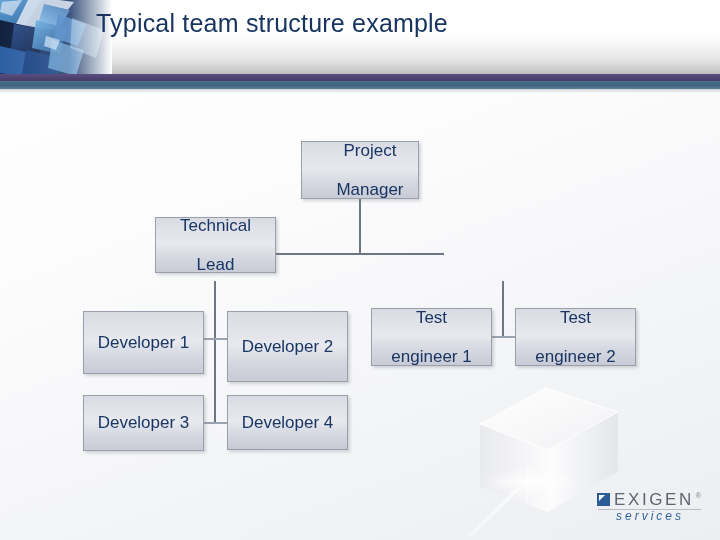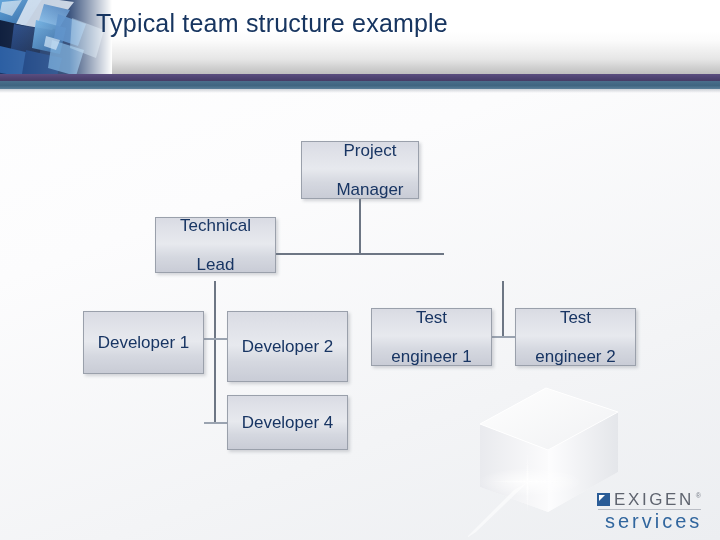--- a/index.html
+++ b/index.html
@@ -202,21 +202,21 @@
   <div style="position:absolute; left:597px; top:491px; width:106px; height:36px;">
     <div style="display:flex; align-items:center; gap:4px;">
       <span style="display:inline-block;width:13px;height:13px;background:#2a5c97;position:relative;flex:0 0 auto;">
         <span style="position:absolute;left:2px;top:2px;width:6px;height:6px;background:#ffffff;
                      clip-path:polygon(0 0,100% 0,0 100%);"></span>
       </span>
       <span style="font-size:17px;letter-spacing:2.6px;color:#5f646f;line-height:1;">EXIGEN</span>
       <span style="font-size:7px;color:#7b818c;align-self:flex-start;margin-left:-2px;margin-top:1px;">®</span>
     </div>
     <div style="height:1px;background:#b9bdc5;margin:1px 0 0 1px;width:103px;"></div>
-    <div style="font-size:20px;letter-spacing:3px;color:#31669e;line-height:1.1;margin-left:8px;">services</div>
+    <div style="font-size:12px;letter-spacing:3px;color:#31669e;line-height:1.1;margin-left:19px;font-style:italic;">services</div>
   </div>
 
   <div class="chart">
 
     <div class="conn" style="left:359px; top:106px; width:2px; height:55px;"></div>
     <div class="conn" style="left:276px; top:160px; width:168px; height:2px;"></div>
 
     <div class="conn" style="left:214px; top:188px; width:2px; height:143px;"></div>
     <div class="conn thin" style="left:204px; top:245px; width:24px; height:2px;"></div>
     <div class="conn thin" style="left:204px; top:329px; width:24px; height:2px;"></div>
@@ -246,19 +246,22 @@
     <div class="node" style="left:371px; top:215px; width:121px; height:58px;">
       <span><span>Test</span><br>
             <span>engineer 1</span></span>
     </div>
 
     <div class="node" style="left:515px; top:215px; width:121px; height:58px;">
       <span><span>Test</span><br>
             <span>engineer 2</span></span>
     </div>
 
+    <div class="node" style="left:83px; top:302px; width:121px; height:56px;">
+      <span>Developer 3</span>
+    </div>
 
     <div class="node" style="left:227px; top:302px; width:121px; height:55px;">
       <span>Developer 4</span>
     </div>
 
   </div>
 </div>
 
 </body></html>

